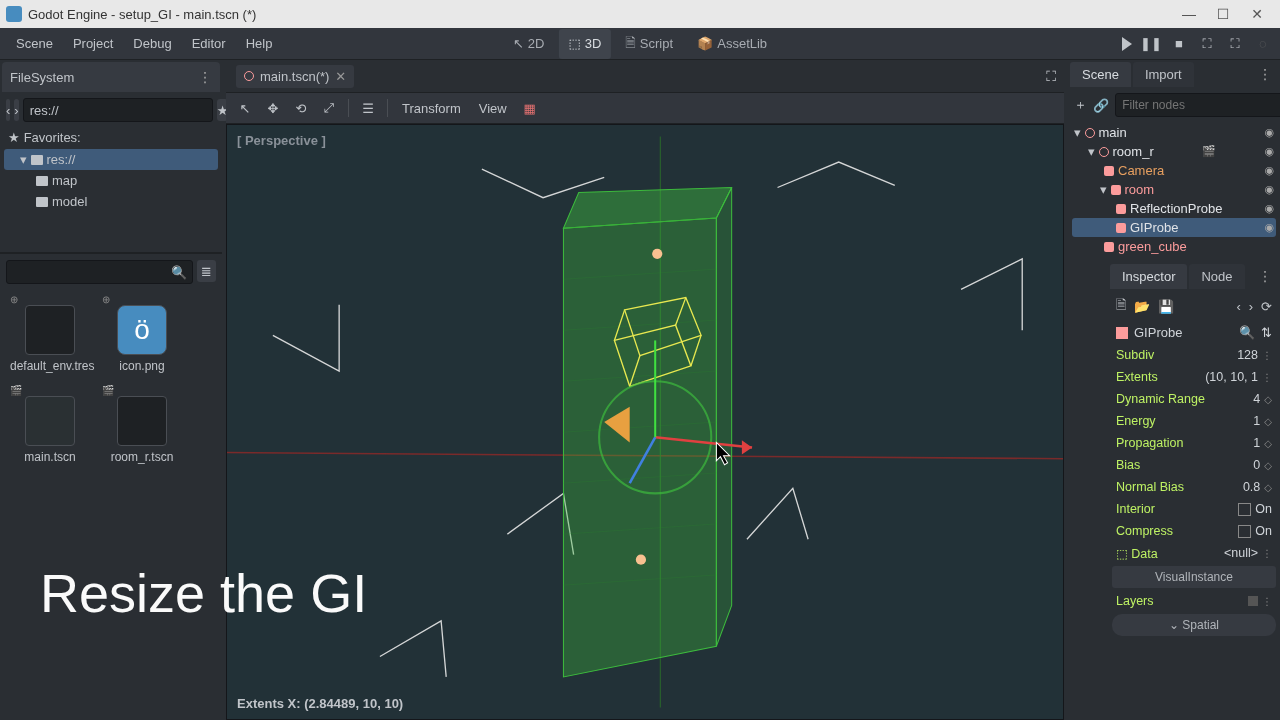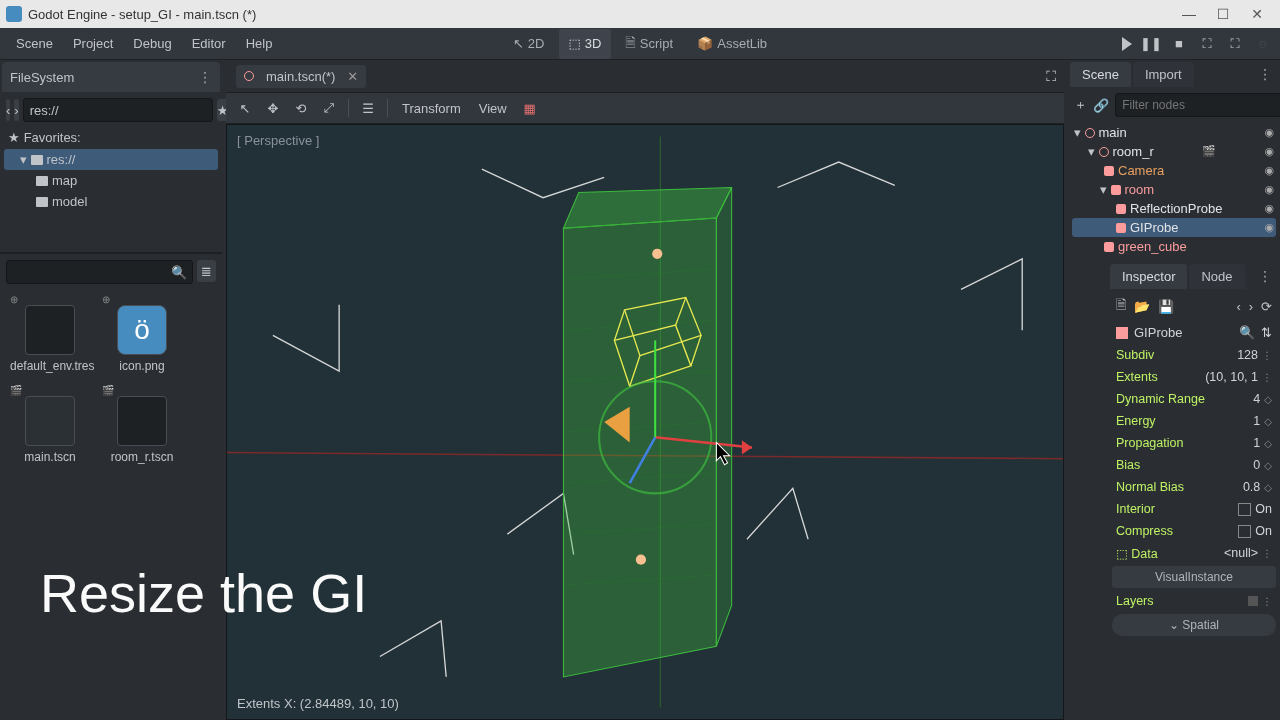--- a/index.html
+++ b/index.html
@@ -30,28 +30,28 @@
 .folder-icon { width:12px;height:10px;background:#c0c4c9;border-radius:1px; display:inline-block;}
 .fs-upper { flex: 0 0 auto; }
 .fs-lower { border-top: 2px solid #1e2124; margin-top: 40px; padding: 6px; }
 .search-mini { width: 100%; height: 24px; background: #1e2124; border: 1px solid #14161a; border-radius: 3px; display:flex;align-items:center;padding:0 4px;}
 .file-grid { display: flex; flex-wrap: wrap; gap: 12px; padding: 10px 4px; }
 .file-item { width: 80px; text-align: center; font-size: 12px; color: #c0c4c9; }
 .file-thumb { width: 50px; height: 50px; margin: 0 auto 4px; background: #1e2124; border: 1px solid #4a4e54; border-radius: 4px; position: relative; }
 .file-thumb.godot { background: #478cbf; border-radius: 8px; }
 .center-col { flex: 1; display: flex; flex-direction: column; min-width: 0; }
 .tab-bar { height: 32px; display: flex; align-items: center; padding: 0 6px; }
-.scene-tab { background: #363a41; padding: 4px 8px; border-radius: 3px; display:flex;align-items:center;gap:12px; margin-left: 8px;}
+.scene-tab { background: #363a41; padding: 4px 8px; border-radius: 3px; display:flex;align-items:center;gap:6px; margin-left: 8px;}
 .tab-close { color:#999; }
 .expand-icon { margin-left: auto; font-size: 14px; padding-right: 6px;}
 .toolbar3d { height: 32px; background: #32363d; display: flex; align-items: center; gap: 2px; padding: 0 6px; border-top: 1px solid #1e2124; border-bottom: 1px solid #1e2124; margin: 0 4px;}
 .tbtn { width: 26px; height: 24px; display:flex;align-items:center;justify-content:center; color:#c0c4c9; border-radius:2px;}
 .ttext { padding: 0 8px; }
 .divider { width: 1px; height: 18px; background: #4a4e54; margin: 0 4px; }
-.viewport { flex: 1; background: #223137; margin: 0 4px; border: 1px solid #14161a; position: relative; overflow: hidden; }
+.viewport { flex: 1; background: #223137; margin: 0 4px; border: 1px solid #14161a; position: relative; overflow: hidden; font-weight: bold; }
 .persp { position: absolute; top: 8px; left: 10px; color: #8a9199; font-size: 13px; }
 .status3d { position: absolute; bottom: 8px; left: 10px; color: #c0c4c9; font-size: 13px; }
 .bottom-panel { height: 32px; background: #2f3339; display: flex; align-items: center; gap: 18px; padding: 0 16px; margin: 4px; border-radius: 3px;}
 .caption-overlay { position: absolute; left: 40px; bottom: 96px; font-size: 54px; color: #fafafa; font-weight: 300; z-index: 50; }
 .right-col { width: 212px; display: flex; flex-direction: column; }
 .scene-panel { flex: 0 0 auto; }
 .dock-tabs { display: flex; gap: 2px; margin: 2px;}
 .dtab { padding: 5px 12px; background: #2f3339; border-radius: 3px 3px 0 0; font-size: 13px;}
 .dtab.active { background: #363a41; color: #d8dce0; }
 .scene-tools { display: flex; align-items: center; gap: 6px; padding: 4px 6px; }

